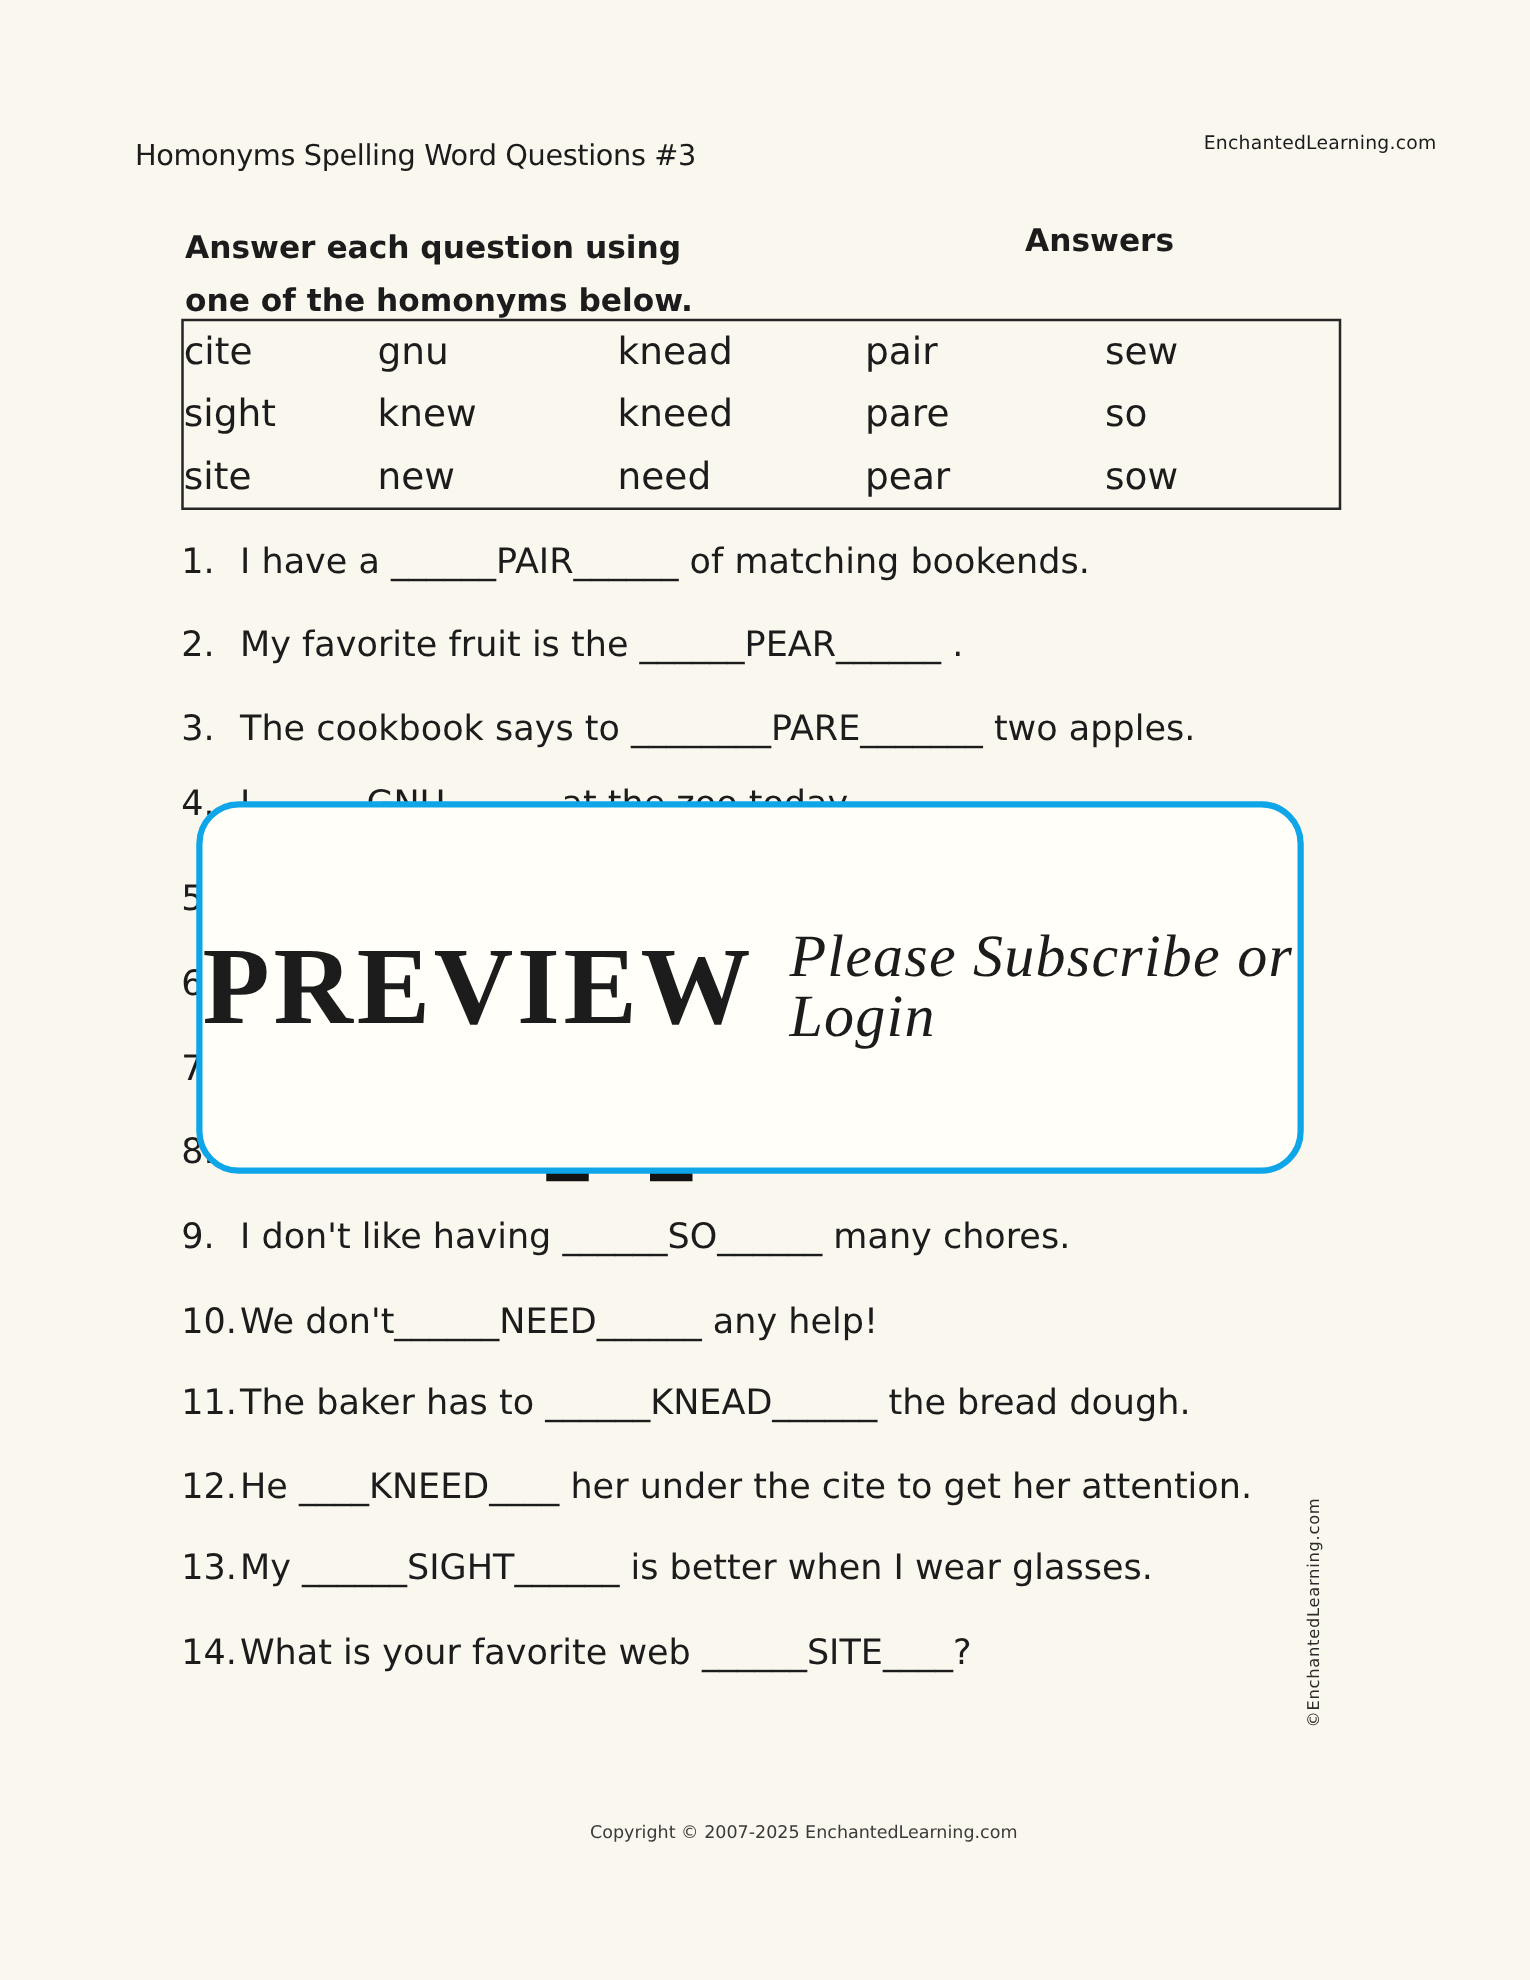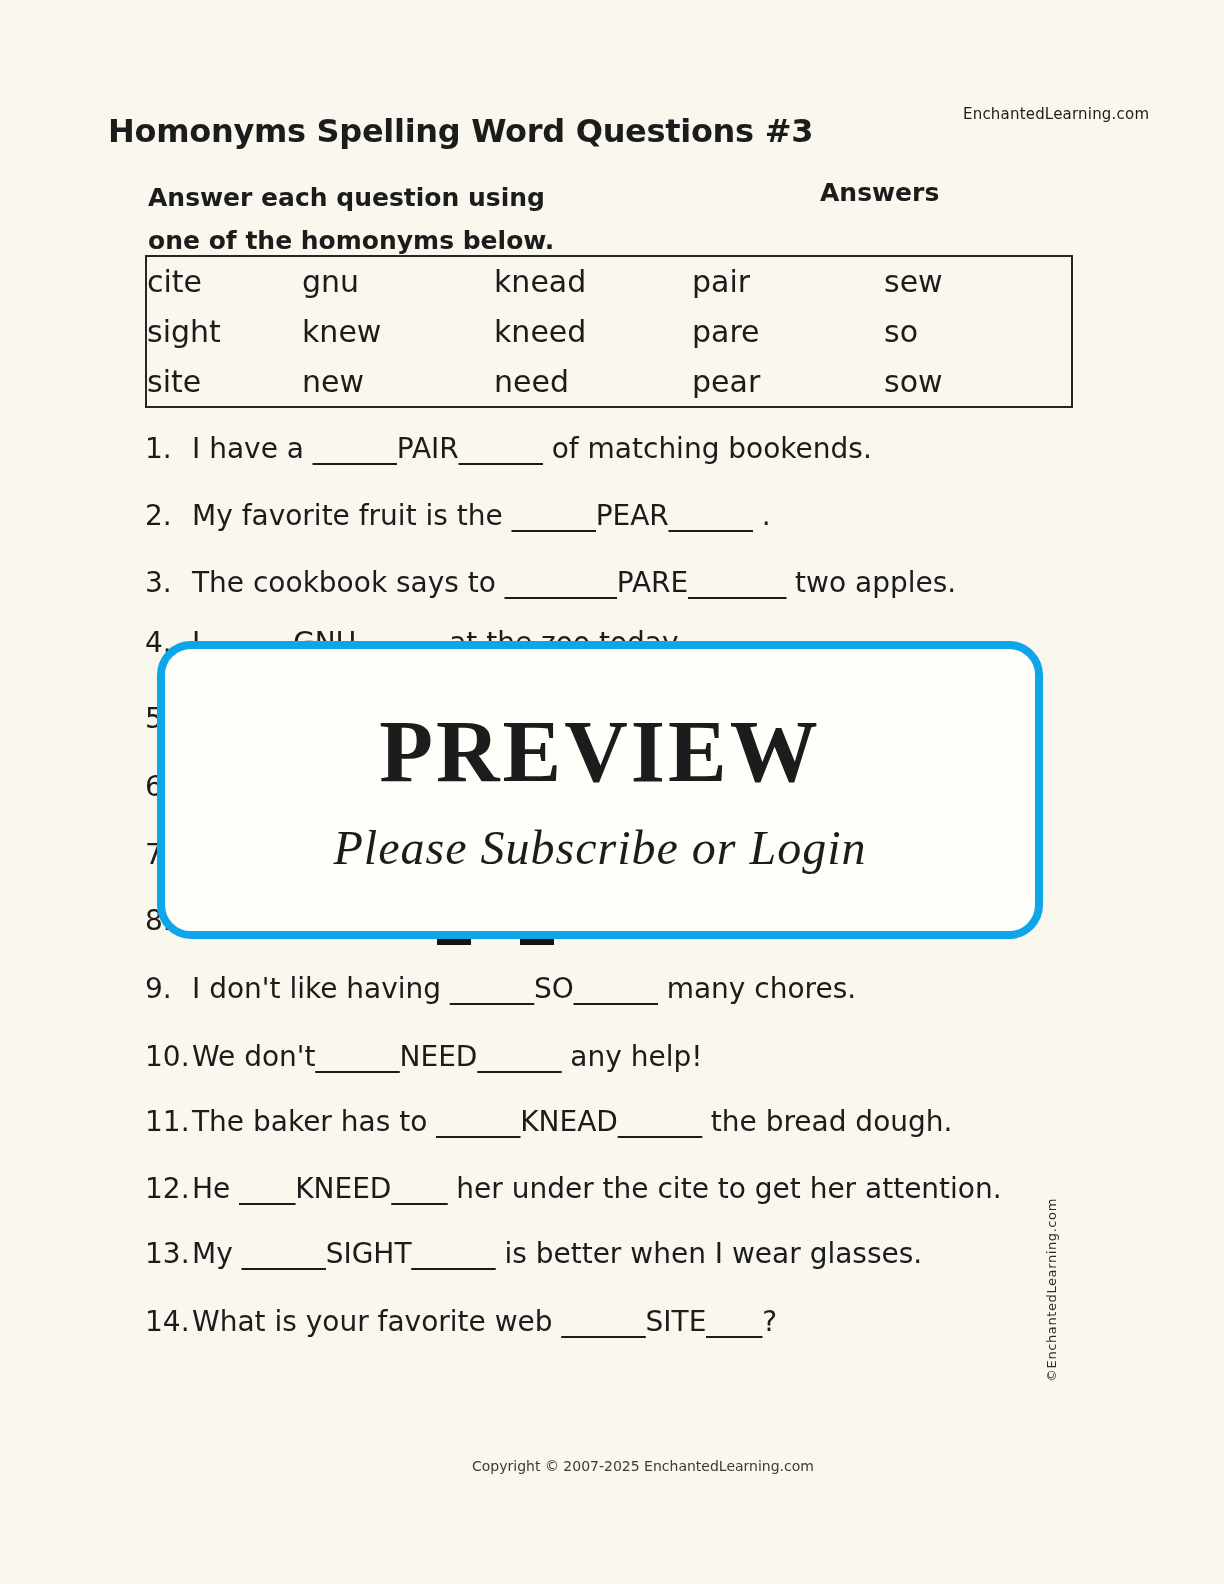--- a/index.html
+++ b/index.html
@@ -14,22 +14,22 @@
   }
   .site-watermark {
     position: absolute;
     top: 105px; left: 963px;
     font-size: 15px;
     letter-spacing: 0.2px;
   }
   .page-title {
     position: absolute;
     top: 112px; left: 108px;
-    font-size: 32px;
-    font-weight: bold;
+    font-size: 23px;
+    font-weight: normal;
     letter-spacing: -0.3px;
     white-space: nowrap;
   }
   .instructions {
     position: absolute;
     top: 176px; left: 148px;
     font-size: 25px;
     font-weight: bold;
     line-height: 43px;
   }
@@ -66,25 +66,25 @@
     z-index: 2;
   }
   .q-line.covered { z-index: 1; }
   .q-num { width: 47px; flex: none; }
   .preview-overlay {
     position: absolute;
     left: 157px; top: 641px;
     width: 886px; height: 298px;
     box-sizing: border-box;
     background: #FFFEF8;
-    border: 8px solid #0ea5e9;
+    border: 5px solid #0ea5e9;
     border-radius: 34px;
     z-index: 5;
     display: flex;
-    flex-direction: column;
+    flex-direction: row;
     align-items: center;
     justify-content: center;
     gap: 28px;
   }
   .preview-title {
     font-family: "Liberation Serif", "DejaVu Serif", serif;
     font-size: 88px;
     font-weight: bold;
     letter-spacing: 3px;
     line-height: 1;

